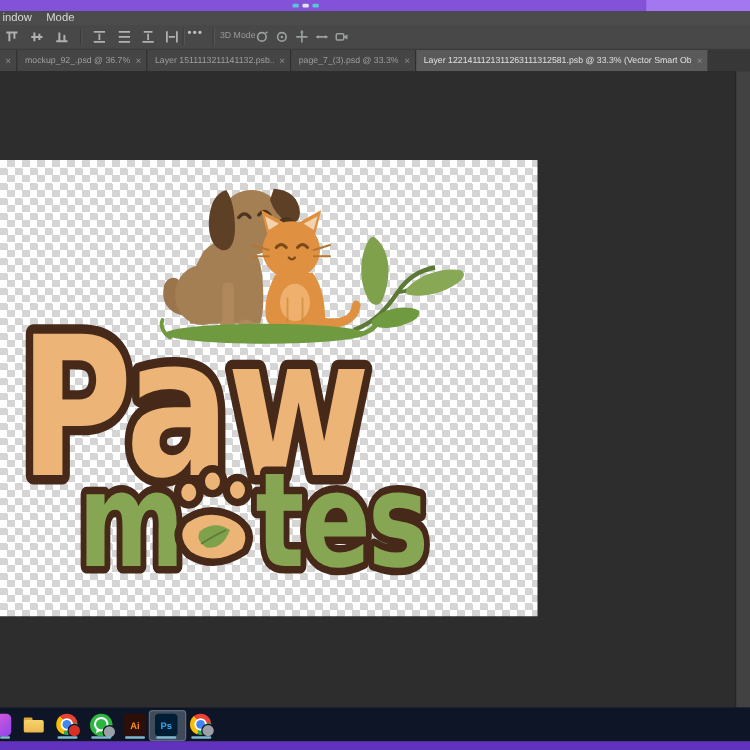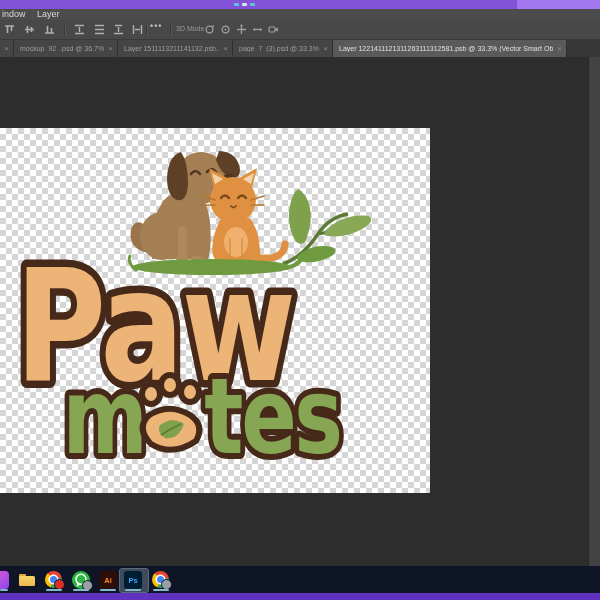--- a/index.html
+++ b/index.html
@@ -84,21 +84,21 @@
     <div class="strip-top-light"></div>
     <span class="strip-dash" style="left:234px;background:#57c8d4;"></span>
     <span class="strip-dash" style="left:242px;background:#dfe3ea;"></span>
     <span class="strip-dash" style="left:250px;background:#57c8d4;"></span>
   </div>
 
   <div class="ps-window">
 
     <div class="menubar">
       <span class="menu-item m0">indow</span>
-      <span class="menu-item m1">Layer</span>
+      <span class="menu-item m1">Mode</span>
     </div>
 
     <div class="optionsbar">
 
       <span class="opt-icon" style="left:4px;">
         <svg width="11" height="11">
             <path d="M1 2h9M3.5 2v7M7.5 2v5" stroke="#b0b0b0" stroke-width="1.6" fill="none"></path>
           </svg>
         </span>
       <span class="opt-icon" style="left:24px;">

